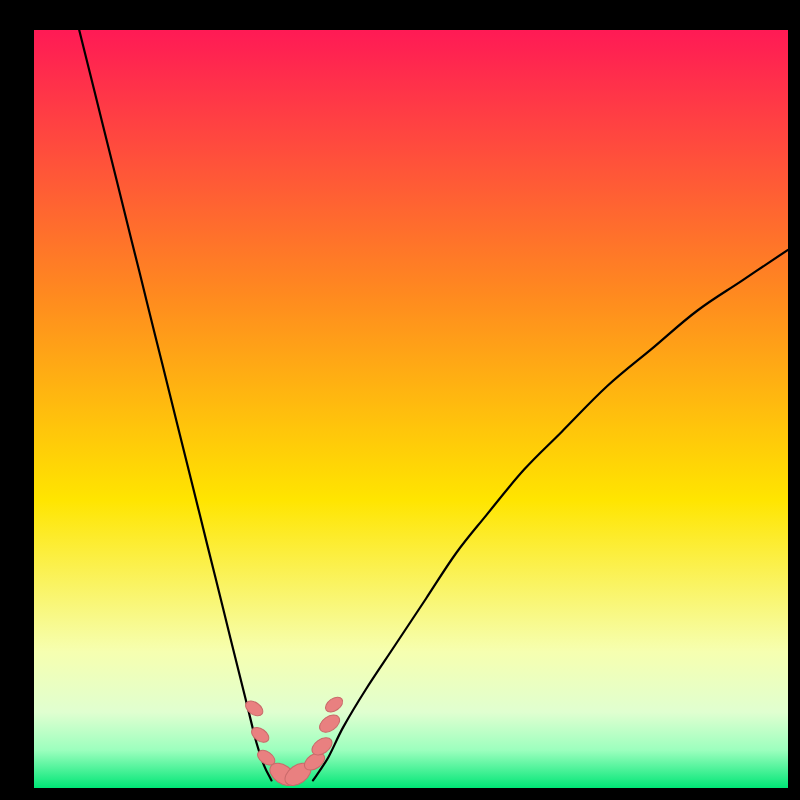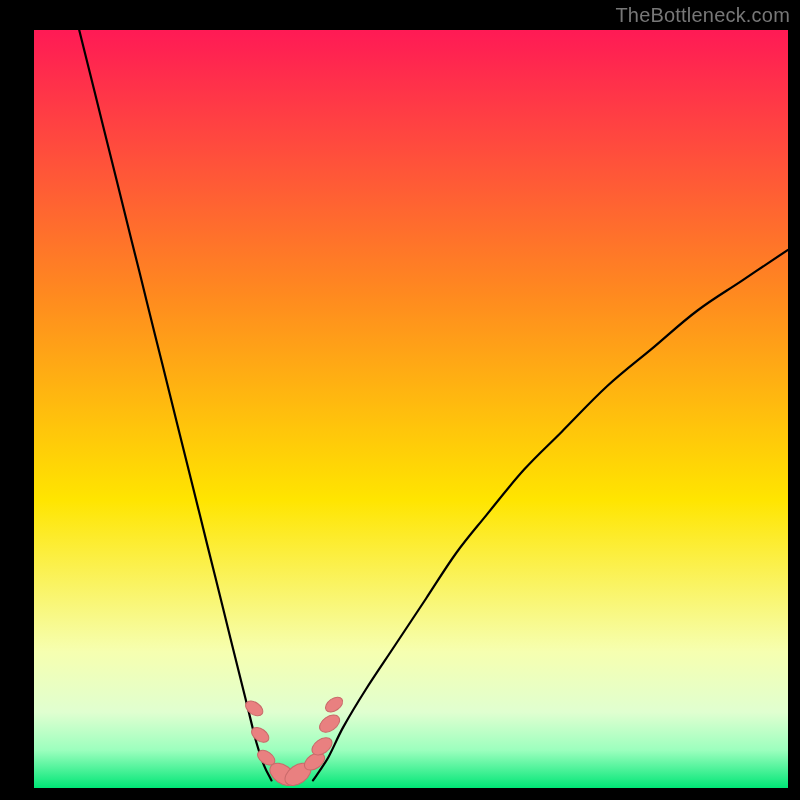--- a/index.html
+++ b/index.html
@@ -29,21 +29,20 @@
   svg.plot {
     position: absolute;
     top: 0;
     left: 0;
   }
 </style>
 </head>
 <body>
 
 <div class="frame">
-  <div class="watermark">TheBottleneck.com</div>
   <svg class="plot" width="800" height="800" viewBox="0 0 800 800">
     <defs>
       <linearGradient id="bg" x1="0" y1="0" x2="0" y2="1">
         <stop offset="0%" stop-color="#ff1a55"></stop>
         <stop offset="35%" stop-color="#ff8a1f"></stop>
         <stop offset="62%" stop-color="#ffe500"></stop>
         <stop offset="82%" stop-color="#f6ffb0"></stop>
         <stop offset="90%" stop-color="#e0ffd0"></stop>
         <stop offset="95%" stop-color="#9cffbe"></stop>
         <stop offset="100%" stop-color="#00e676"></stop>

